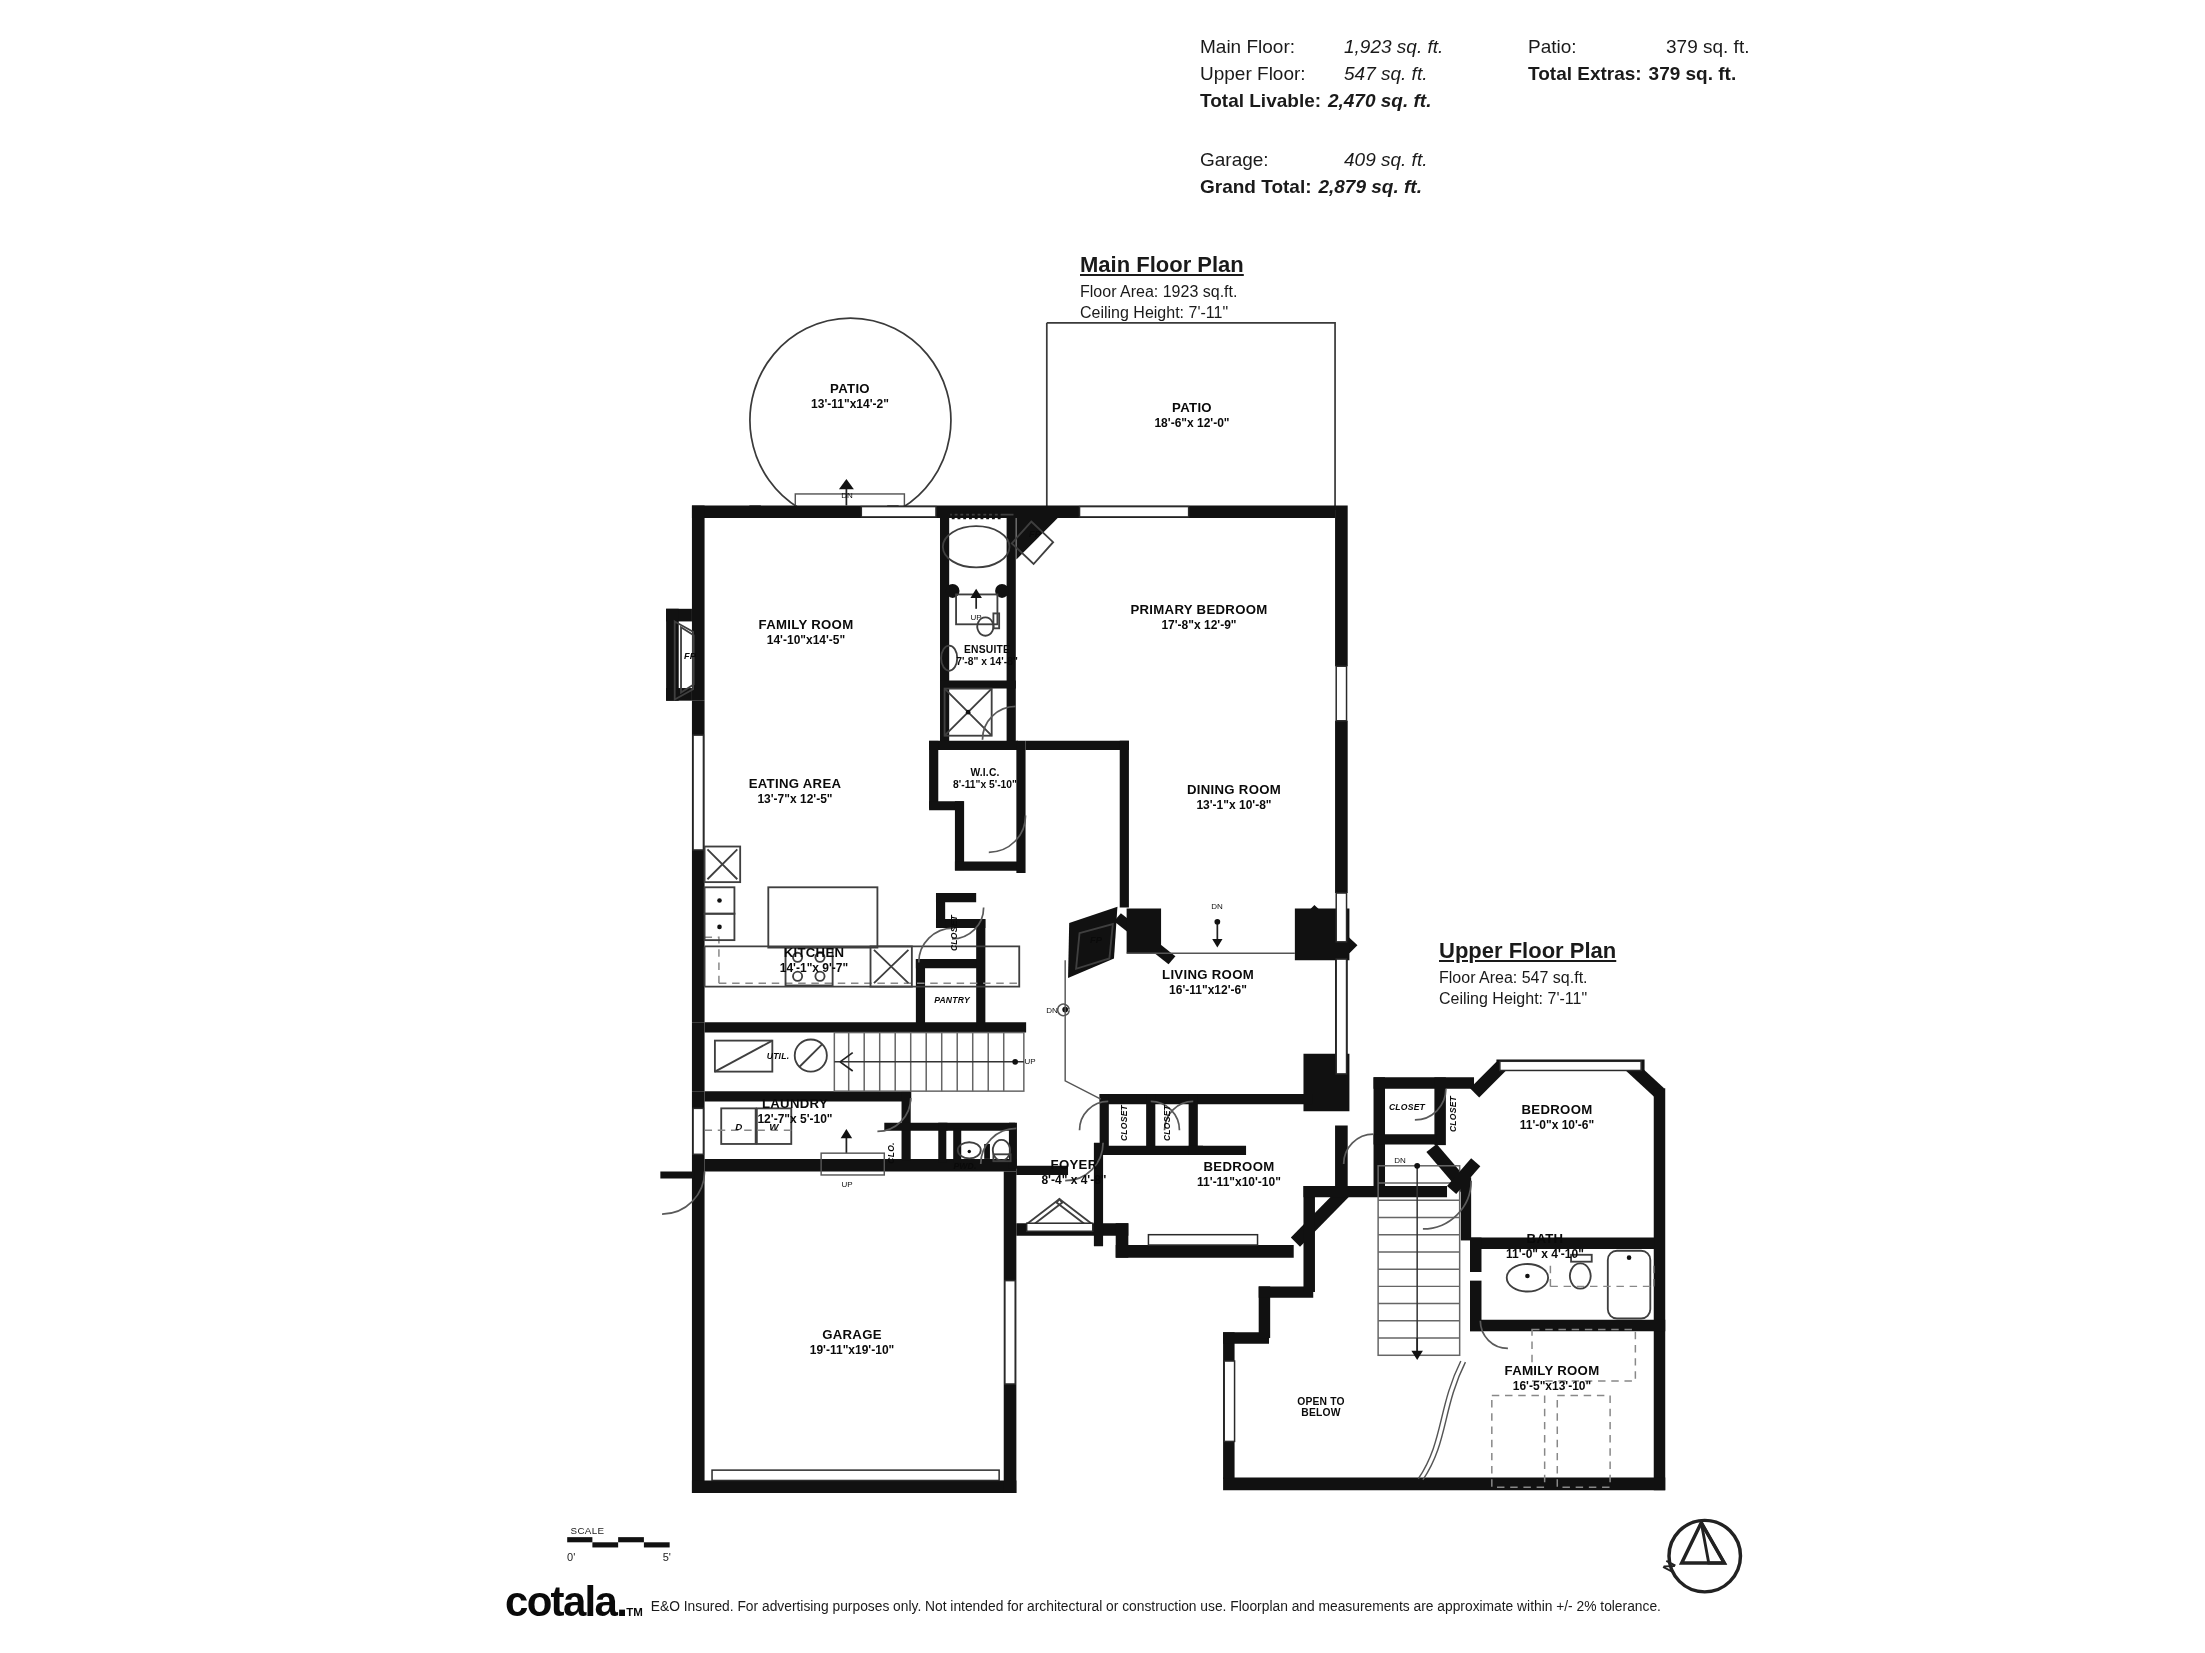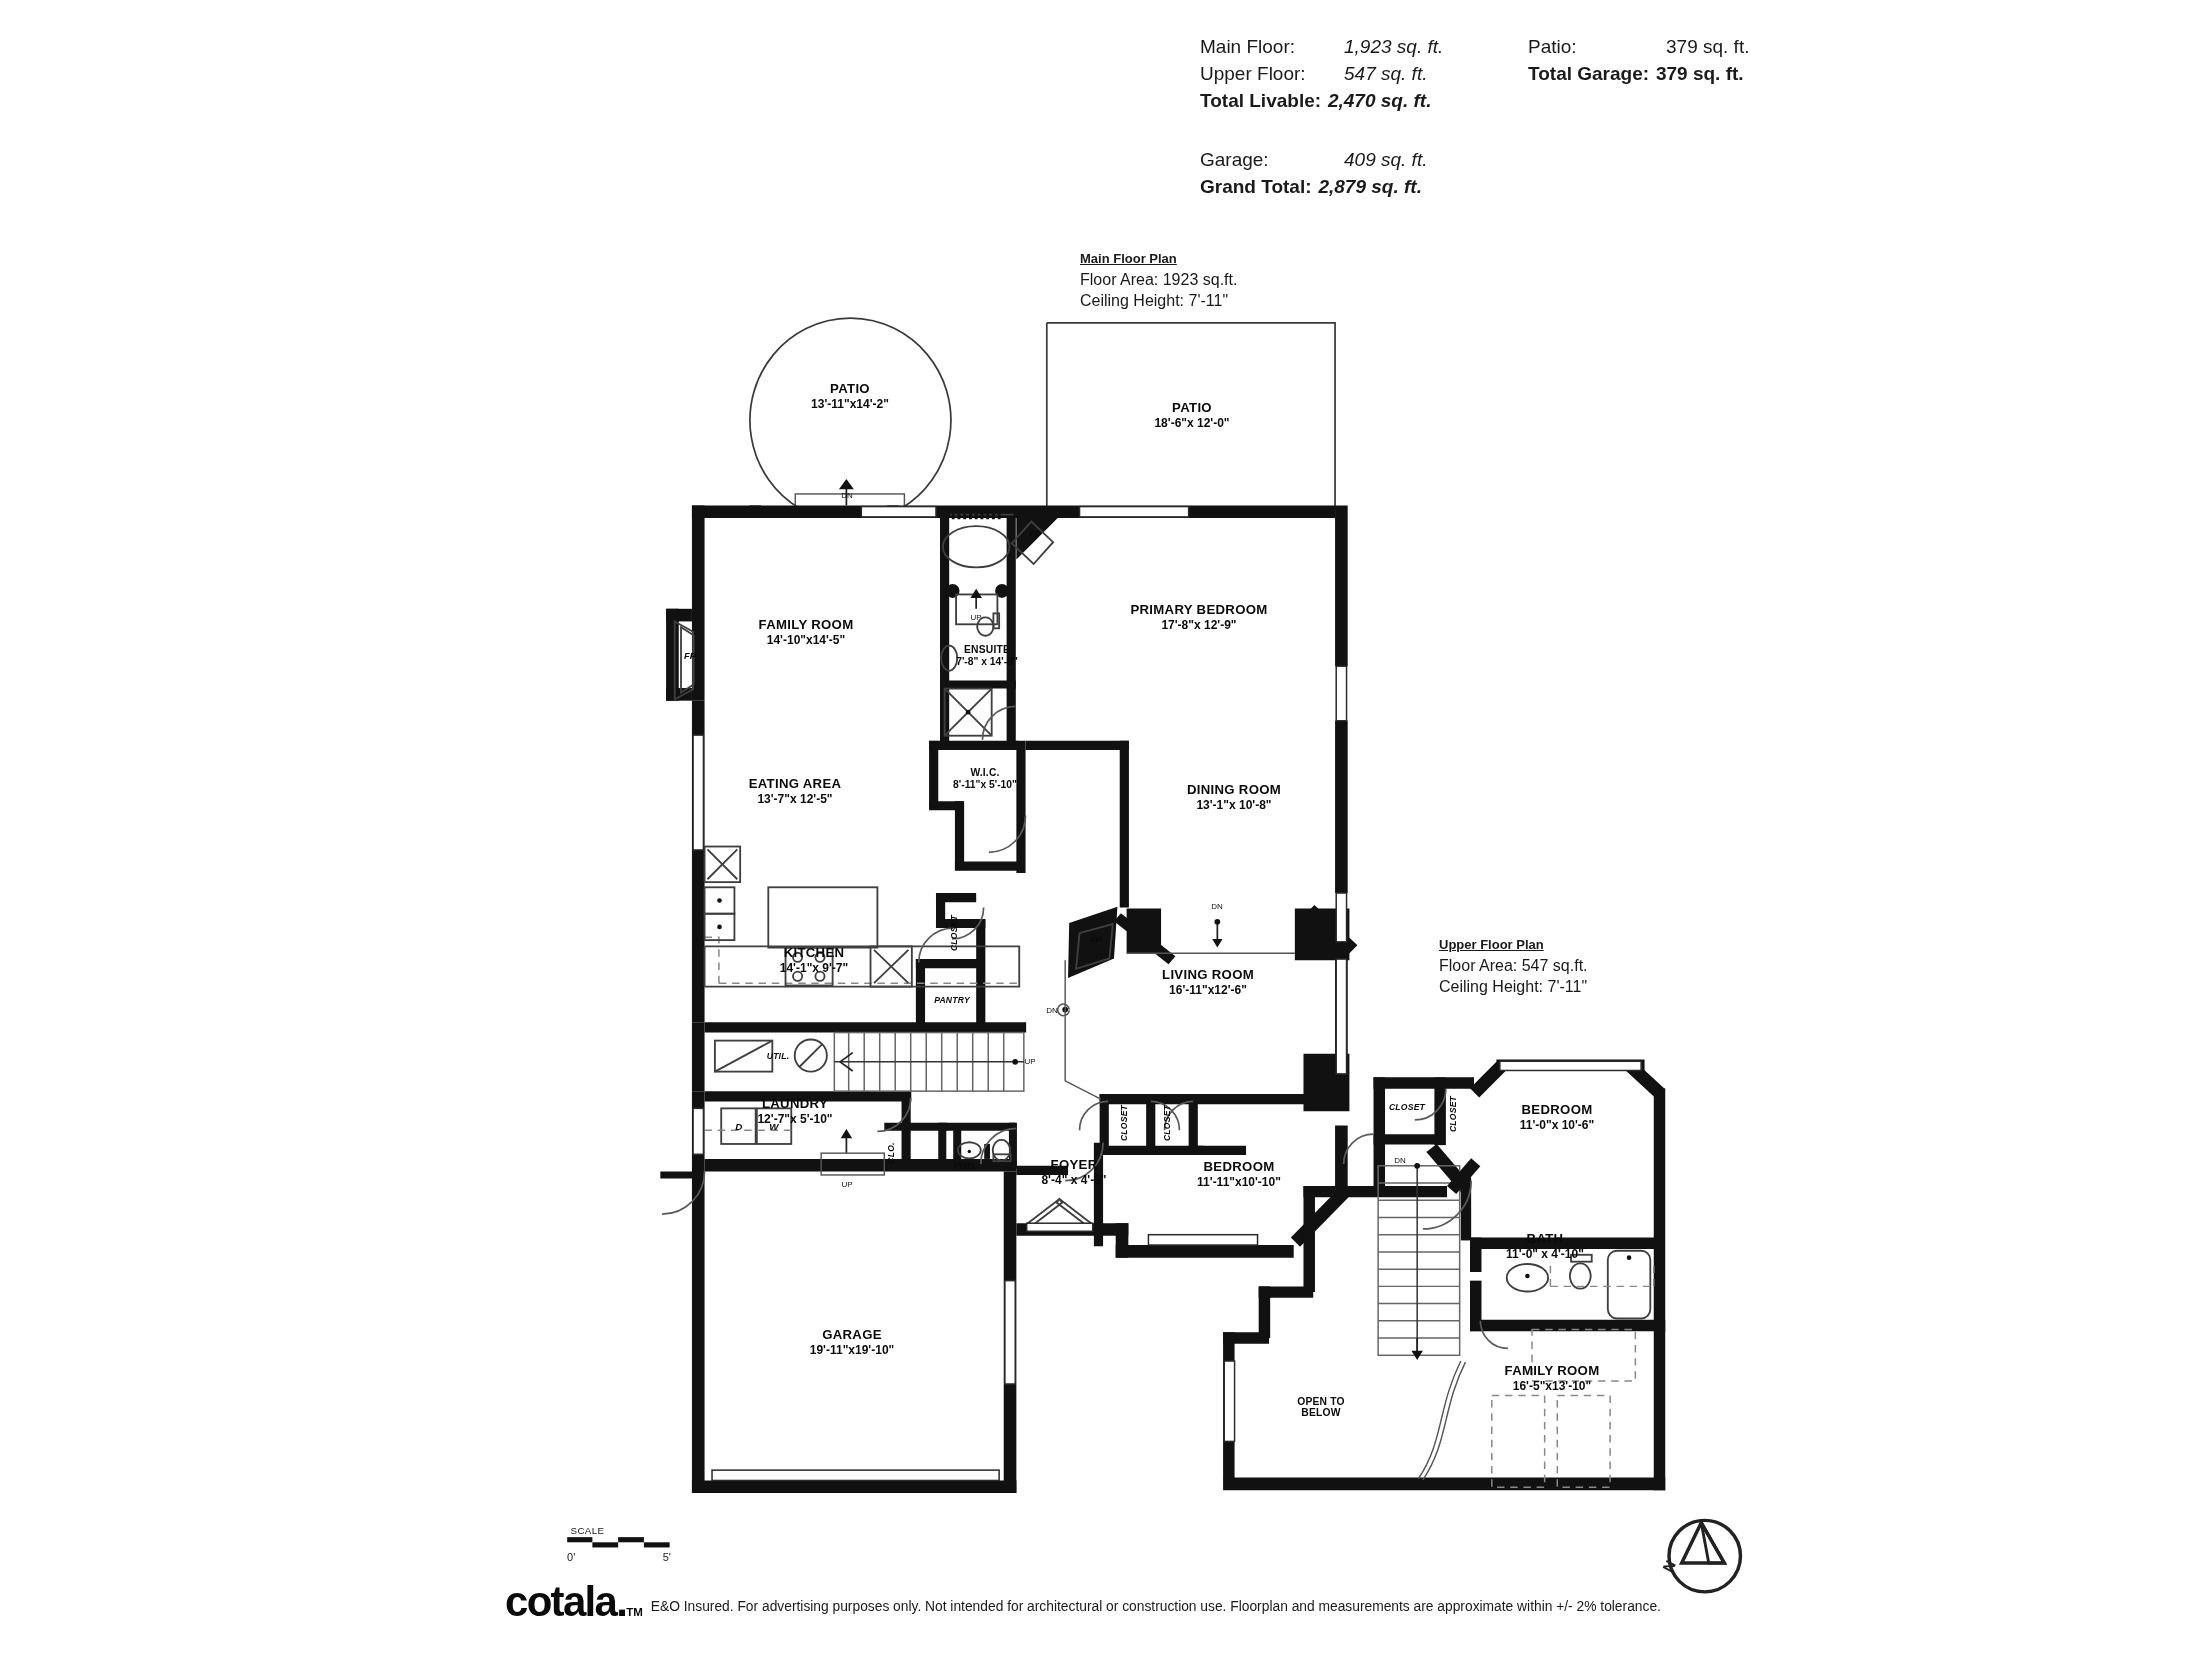--- a/index.html
+++ b/index.html
@@ -18,21 +18,21 @@
   .colA .k{width:144px;} .colA .v{width:144px;font-style:italic;}
   .colB .k{width:138px;} .colB .v{width:126px;}
   .sumrow.bold{font-weight:bold;}
   .sumrow.bold .k{width:auto;margin-right:6.9px;}
   .sumrow.bold .v{width:auto;}
   .spacer{height:32px;}
 
   
   .plannote{position:absolute;font-size:16px;line-height:1.34;color:#1a1a1a;}
   .plannote .hd{font-weight:bold;text-decoration:underline;display:block;
-                margin-bottom:1.1px;font-size:13px;}
+                margin-bottom:1.1px;font-size:22px;}
   #note-main{left:1080px;top:250px;}
   #note-upper{left:1439px;top:936px;}
 
   
   #plan{position:absolute;left:0;top:0;width:2205px;height:1654px;}
 
   
   #footer{position:absolute;left:505px;top:1585px;display:flex;align-items:flex-end;}
   #logo{font-size:42px;font-weight:bold;letter-spacing:-1.7px;line-height:.82;color:#0a0a0a;}
   #logo sup{font-size:11.5px;letter-spacing:0;vertical-align:baseline;}
@@ -81,21 +81,21 @@
         <span class="k">Grand Total:</span>
         <span class="v">2,879 sq. ft.</span>
       </div>
     </div>
     <div class="sumcol colB">
       <div class="sumrow">
         <span class="k">Patio:</span>
         <span class="v">379 sq. ft.</span>
       </div>
       <div class="sumrow bold">
-        <span class="k">Total Garage:</span>
+        <span class="k">Total Extras:</span>
         <span class="v">379 sq. ft.</span>
       </div>
     </div>
   </div>
 </div>
 
 <div class="plannote" id="note-main">
   <span class="hd">Main Floor Plan</span>
   <span>Floor Area: 1923 sq.ft.</span><br>
   <span>Ceiling Height: 7'-11"</span>

